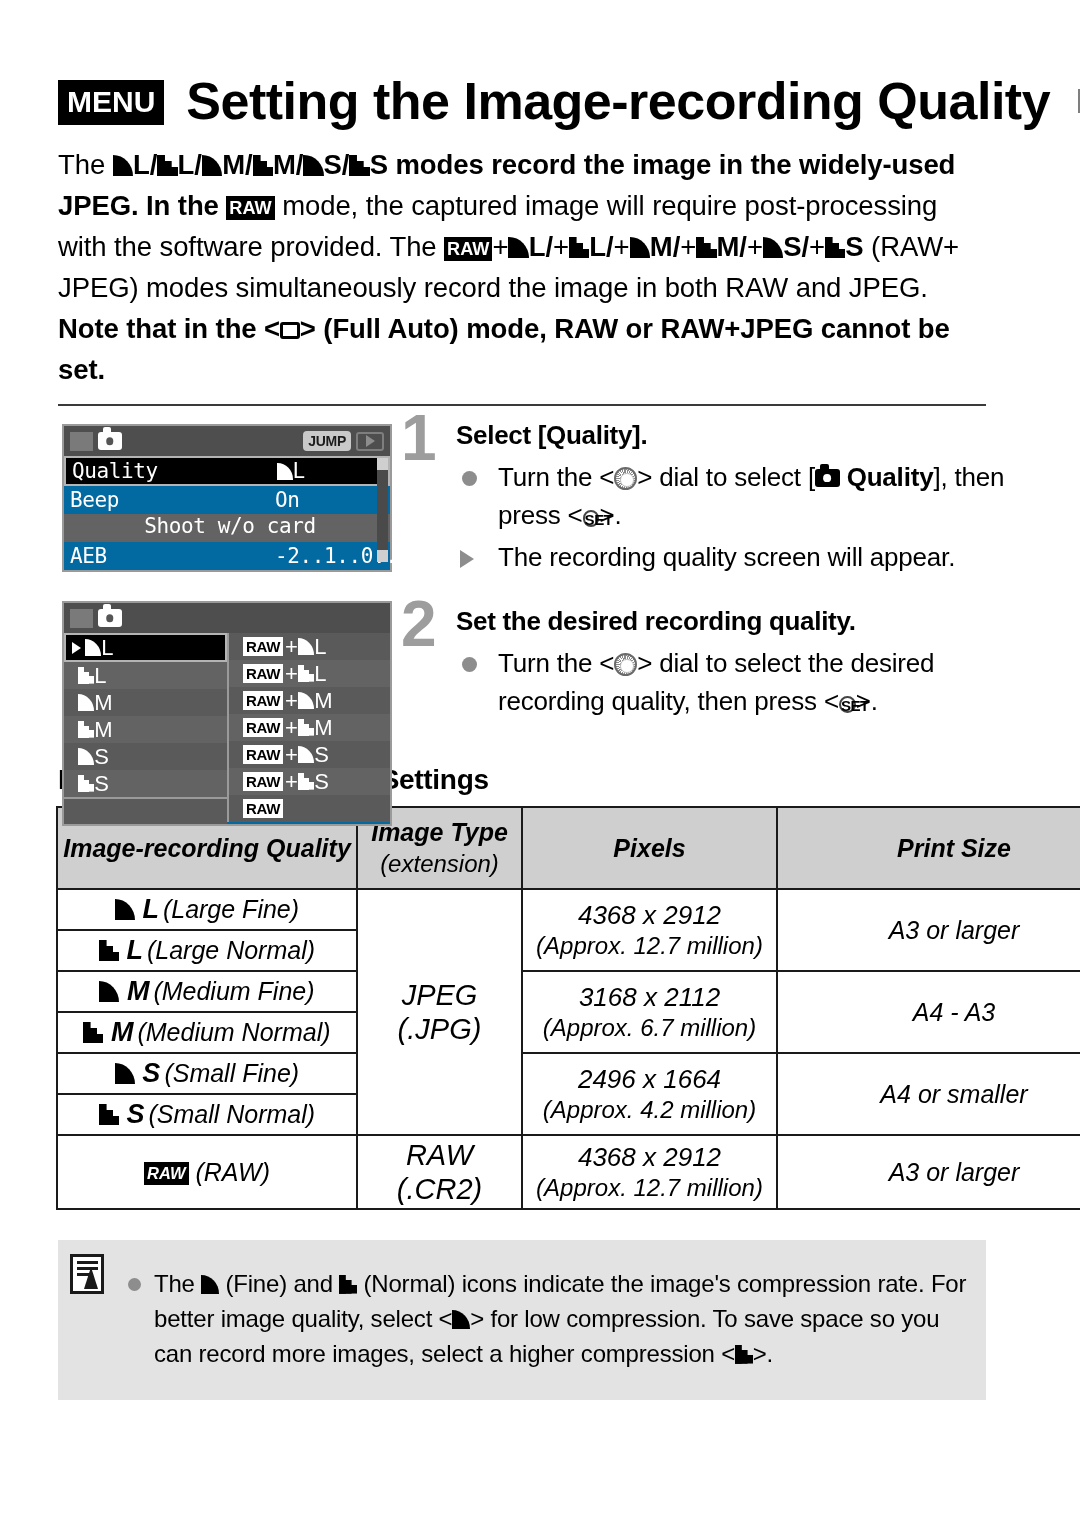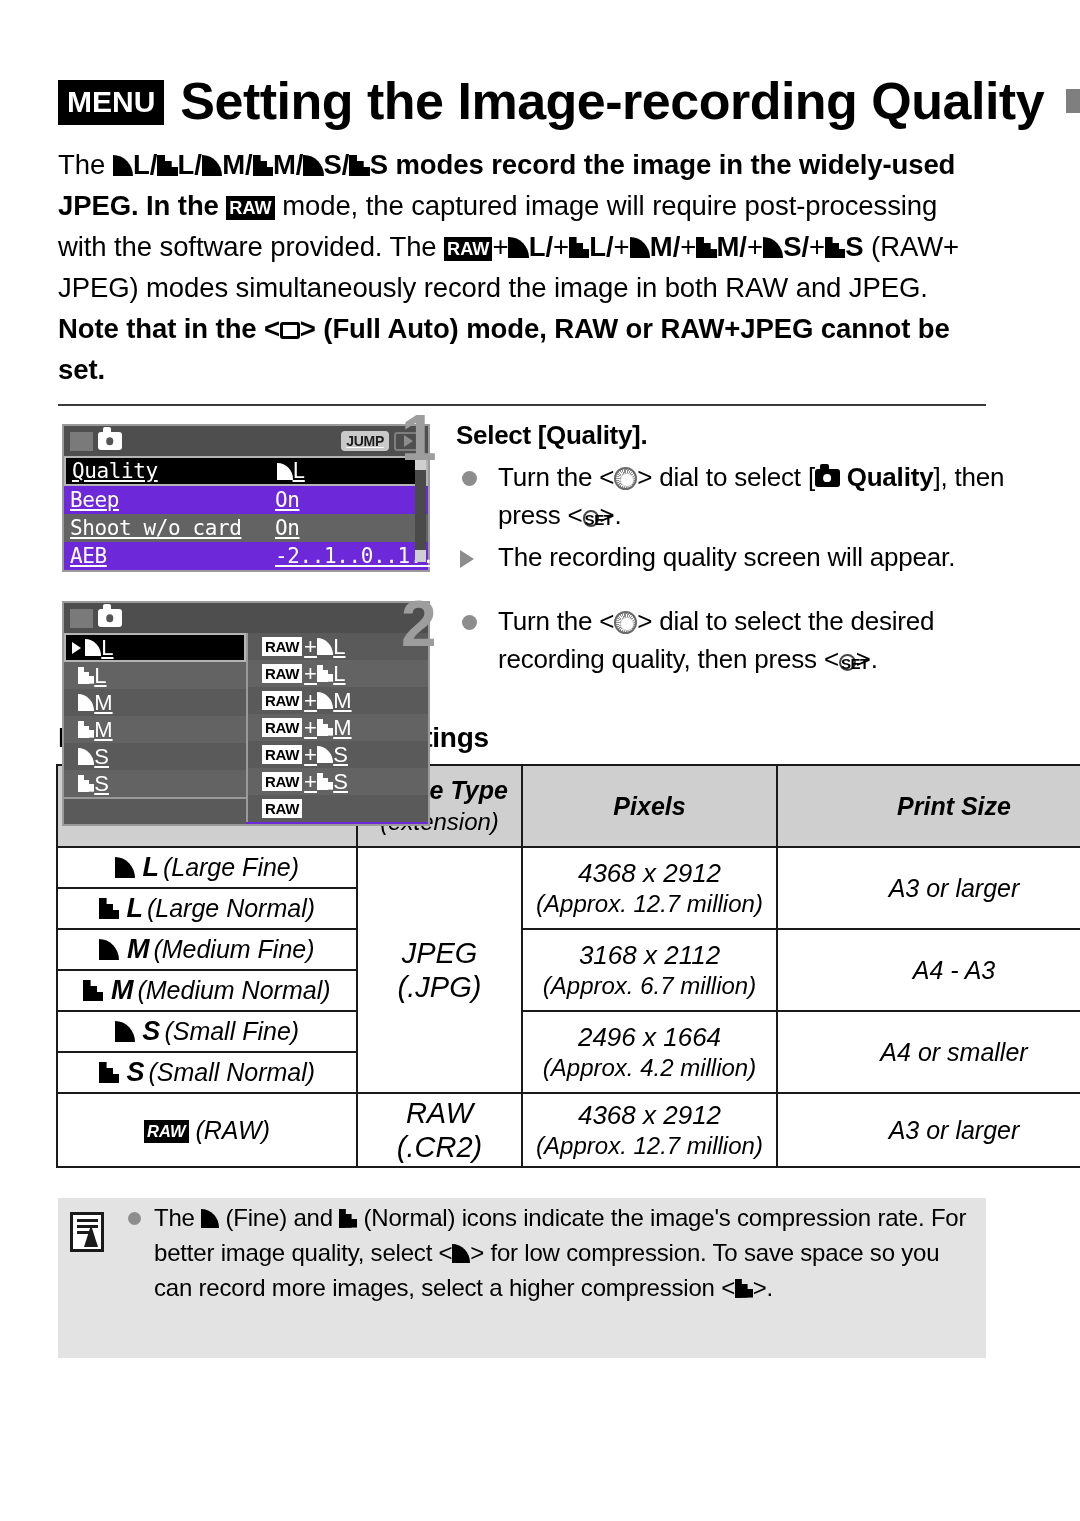--- a/index.html
+++ b/index.html
@@ -14,20 +14,21 @@
     position: relative;
     overflow: hidden;
   }
   .page { position: relative; width: 1080px; height: 1521px; padding: 0; }
 
   
   .title-row {
     display: flex; align-items: center;
     margin: 72px 0 0 58px; width: 968px;
     height: 58px;
+    gap: 6px;
   }
   .menu-badge {
     display: inline-block;
     background: #000; color: #fff;
     font-weight: bold;
     font-size: 30px;
     line-height: 1;
     padding: 5px 7px 6px 7px;
     letter-spacing: 0px;
     border: 2px solid #000;
@@ -170,27 +171,26 @@
     vertical-align: -0.05em;
   }
 
   
   .steps-wrap { position: relative; margin-top: 10px; }
 
   .lcd-col { position: absolute; left: 62px; top: 8px; width: 330px; }
 
   
   .lcd {
-    background: #6d28d9;
+    background: #0369a1;
     border: 2px solid #9a9a9a;
-    width: 368px;
+    width: 330px;
     font-family: "DejaVu Sans Mono", monospace;
     color: #fff;
     position: relative;
-    text-decoration: underline;
   }
   .lcd-tabbar {
     height: 30px;
     display: flex; align-items: center;
     padding: 0 6px;
     background: #4e4e4e;
     position: relative;
   }
   .tab-blank {
     width: 23px; height: 19px; background: #7a7a7a; margin-right: 5px;
@@ -217,21 +217,21 @@
     border-top: 6px solid transparent;
     border-bottom: 6px solid transparent;
   }
   .menu-row {
     display: flex; align-items: center;
     height: 28px;
     font-size: 21px;
     padding: 0 0 0 6px;
     letter-spacing: -0.4px;
   }
-  .menu-row.alt { background: #636363; }
+  .menu-row.alt { background: #636363; flex-direction: column; }
   .menu-row.sel {
     background: #000;
     border: 2px solid #b4b4b4;
     height: 30px;
   }
   .menu-row .lbl { flex: 0 0 205px; white-space: pre; }
   .menu-row .val { flex: 1; }
   .scrollbar {
     position: absolute; right: 2px; top: 32px;
     width: 11px; height: 104px;
@@ -353,21 +353,21 @@
   td.qname .paren { font-size: 25px; }
   td.center { font-size: 29px; line-height: 34px; }
   td.px .big { font-size: 26px; }
   td.px .apx { font-size: 24px; }
 
   
   .notes {
     margin: 30px 0 0 58px;
     width: 928px;
     background: #e3e3e3;
-    padding: 2px 16px 18px 16px;
+    padding: 26px 16px 18px 16px;
     position: relative;
     min-height: 160px;
   }
   .note-icon {
     position: absolute; left: 12px; top: 14px;
     width: 34px; height: 40px;
     border: 3px solid #1a1a1a;
     background: #fff;
   }
   .note-icon .l1, .note-icon .l2, .note-icon .l3 {
@@ -536,20 +536,21 @@
       <div class="bullet-line">
         <span class="dot"></span><span>Turn the &lt;</span><span class="ic-dial"></span><span>&gt; dial to select [</span><span class="ic-cam"></span> <b>Quality</b><span>], then press &lt;</span><span class="ic-set">SET</span><span>&gt;.</span>
       </div>
       <div class="bullet-line">
         <span class="tri"></span><span>The recording quality screen will appear.</span>
       </div>
     </div>
 
     <div class="step" style="margin-top:26px;">
       <div class="step-num">2</div>
+      <div class="step-head">Set the desired recording quality.</div>
       <div class="bullet-line">
         <span class="dot"></span><span>Turn the &lt;</span><span class="ic-dial"></span><span>&gt; dial to select the desired recording quality, then press &lt;</span><span class="ic-set">SET</span><span>&gt;.</span>
       </div>
     </div>
   </div>
 
   <div style="margin-top:44px;">
     <div class="tbl-title">Image-recording Quality Settings</div>
     <table class="qtbl">
       <thead>

